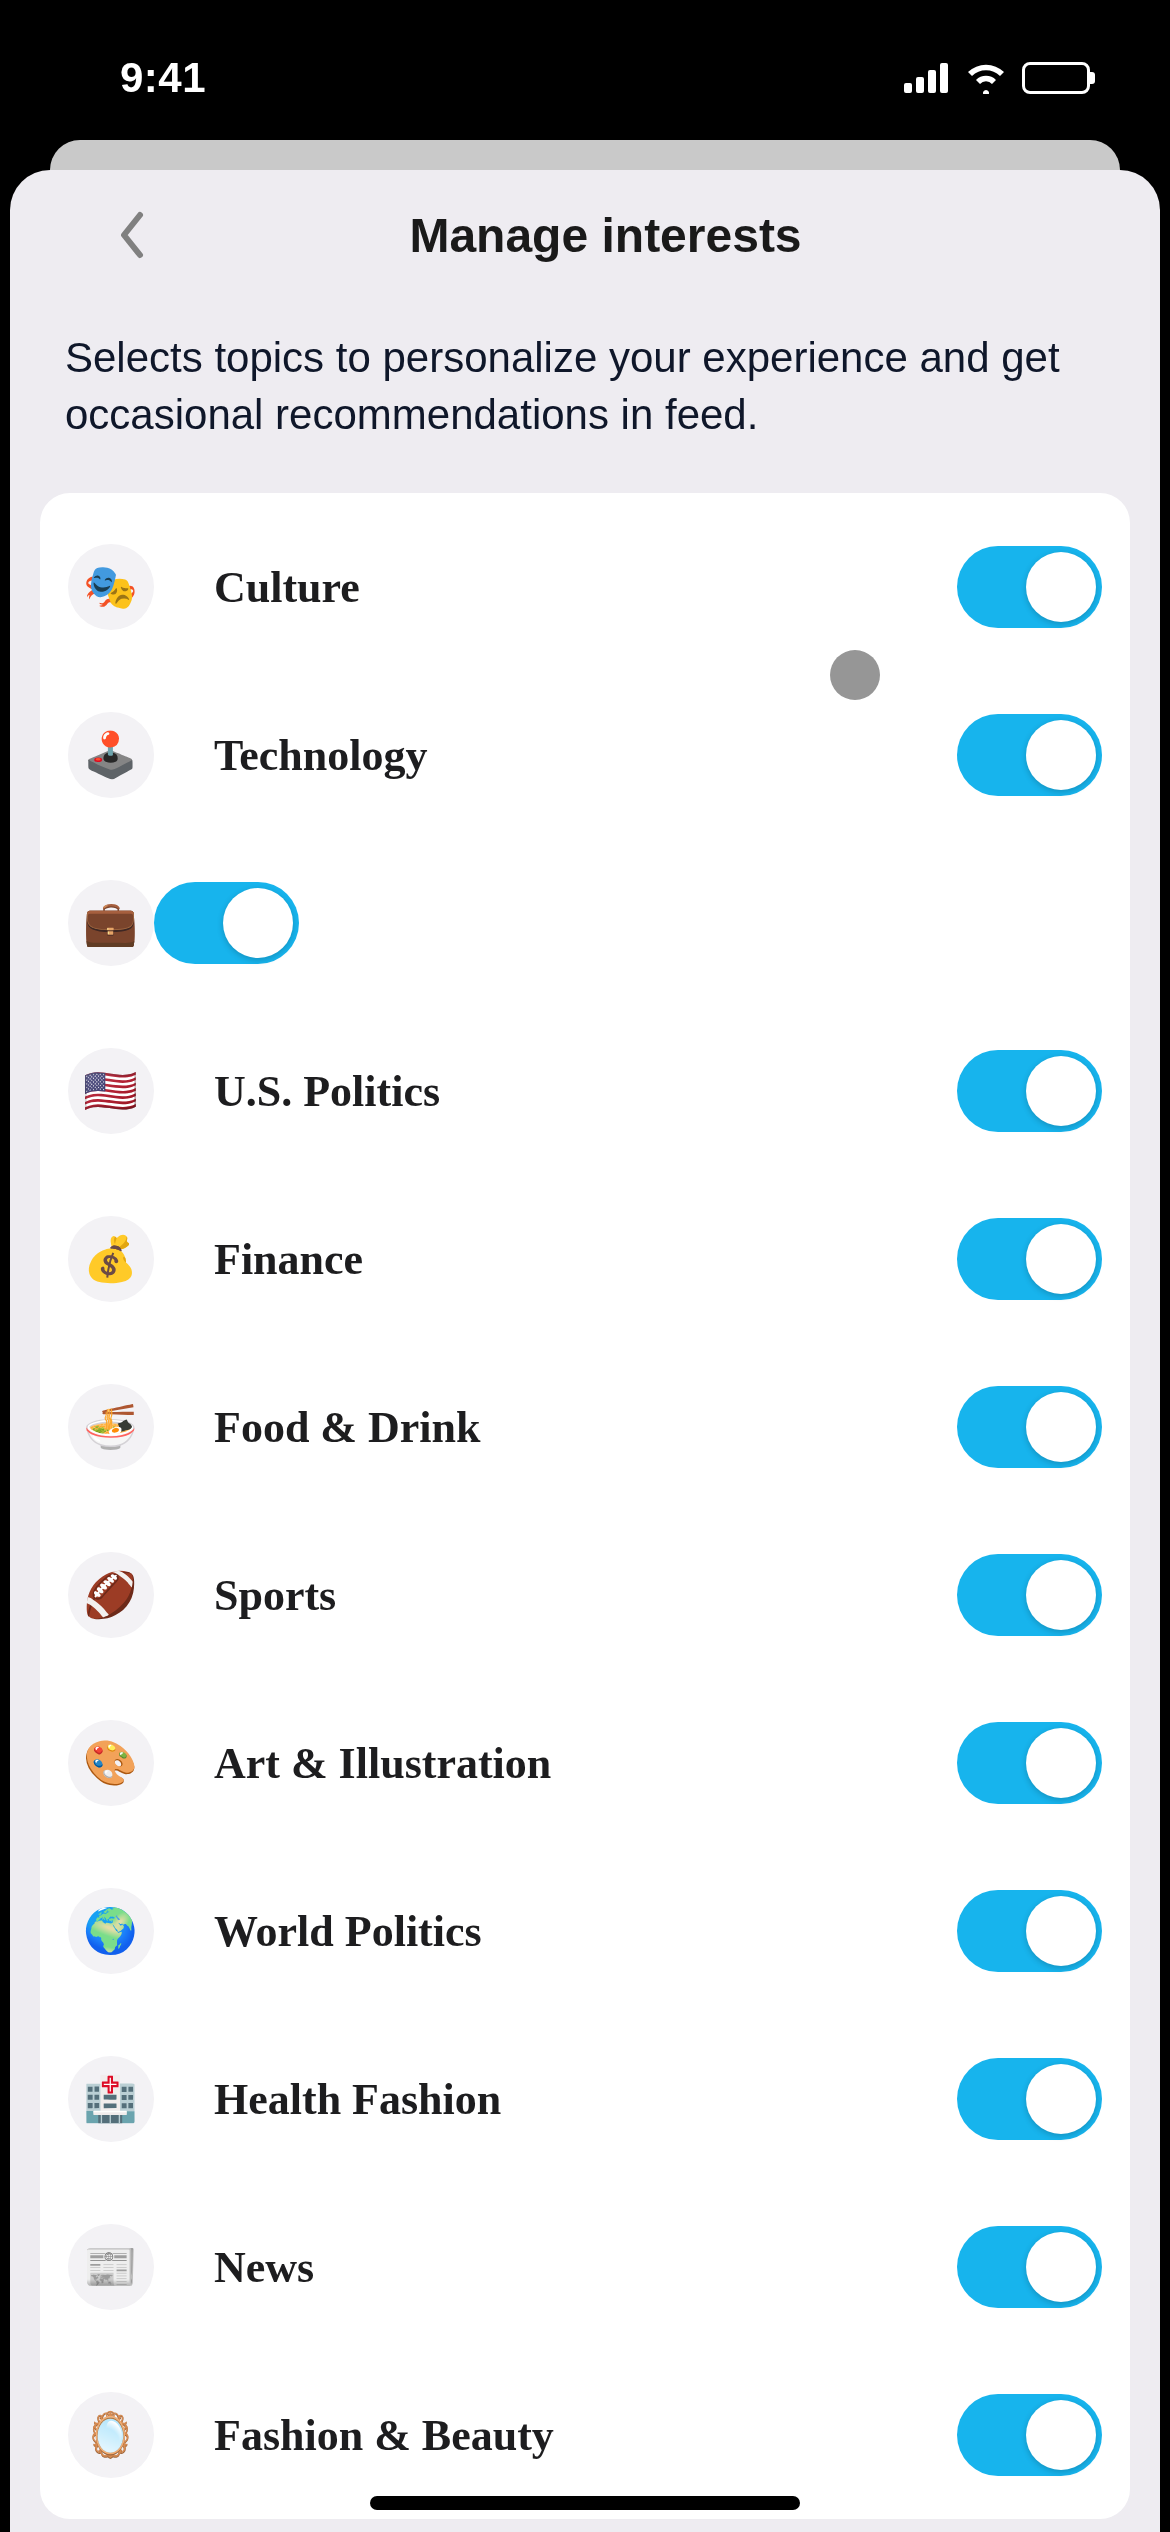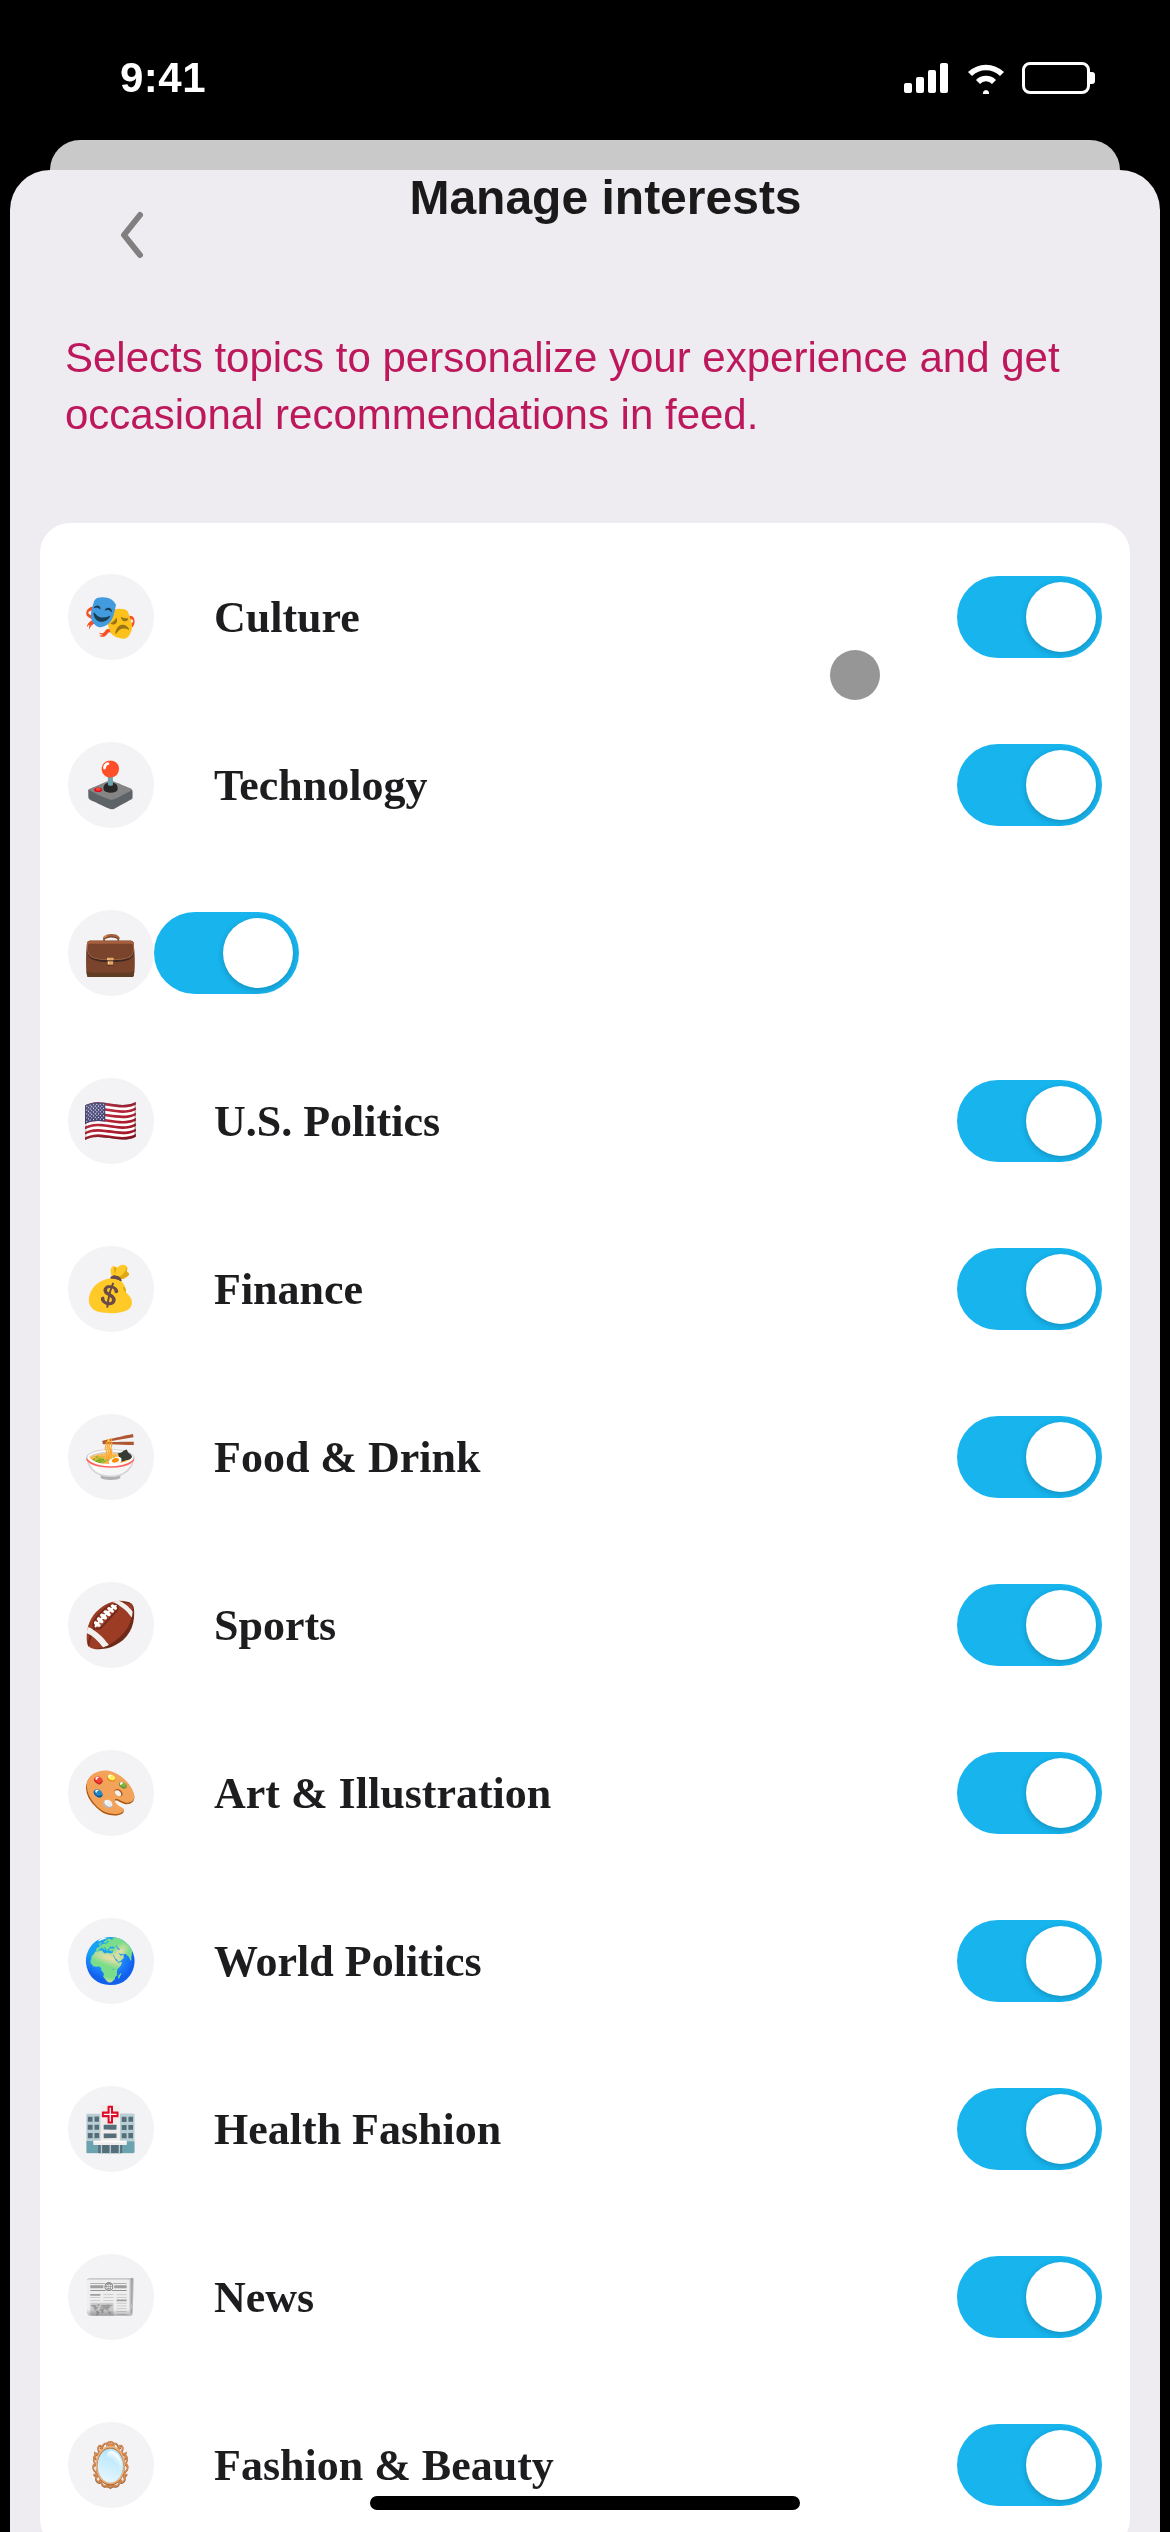--- a/index.html
+++ b/index.html
@@ -43,21 +43,21 @@
       left: 10px;
       right: 10px;
       bottom: 0;
       background: #EEECF1;
       border-radius: 40px 40px 0 0;
       overflow: hidden;
     }
     .nav-header {
       height: 130px;
       display: flex;
-      align-items: flex-start;
+      align-items: center;
       justify-content: center;
       position: relative;
       margin-left: 41px;
     }
     .back-btn {
       position: absolute;
       left: 50px;
       top: 50%;
       transform: translateY(-50%);
       width: 60px;
@@ -67,23 +67,23 @@
       justify-content: center;
       font-size: 52px;
       color: #808080;
     }
     .title {
       font-size: 48px;
       font-weight: 700;
       color: #1a1a1a;
     }
     .description {
-      padding: 30px 55px 80px 55px;
+      padding: 30px 55px 50px 55px;
       font-size: 42px;
-      color: #be185d;
+      color: #0f172a;
       line-height: 1.35;
     }
     .card {
       margin: 0 30px;
       background: #fff;
       border-radius: 30px;
       overflow: hidden;
       padding-top: 10px;
     }
     .row {

